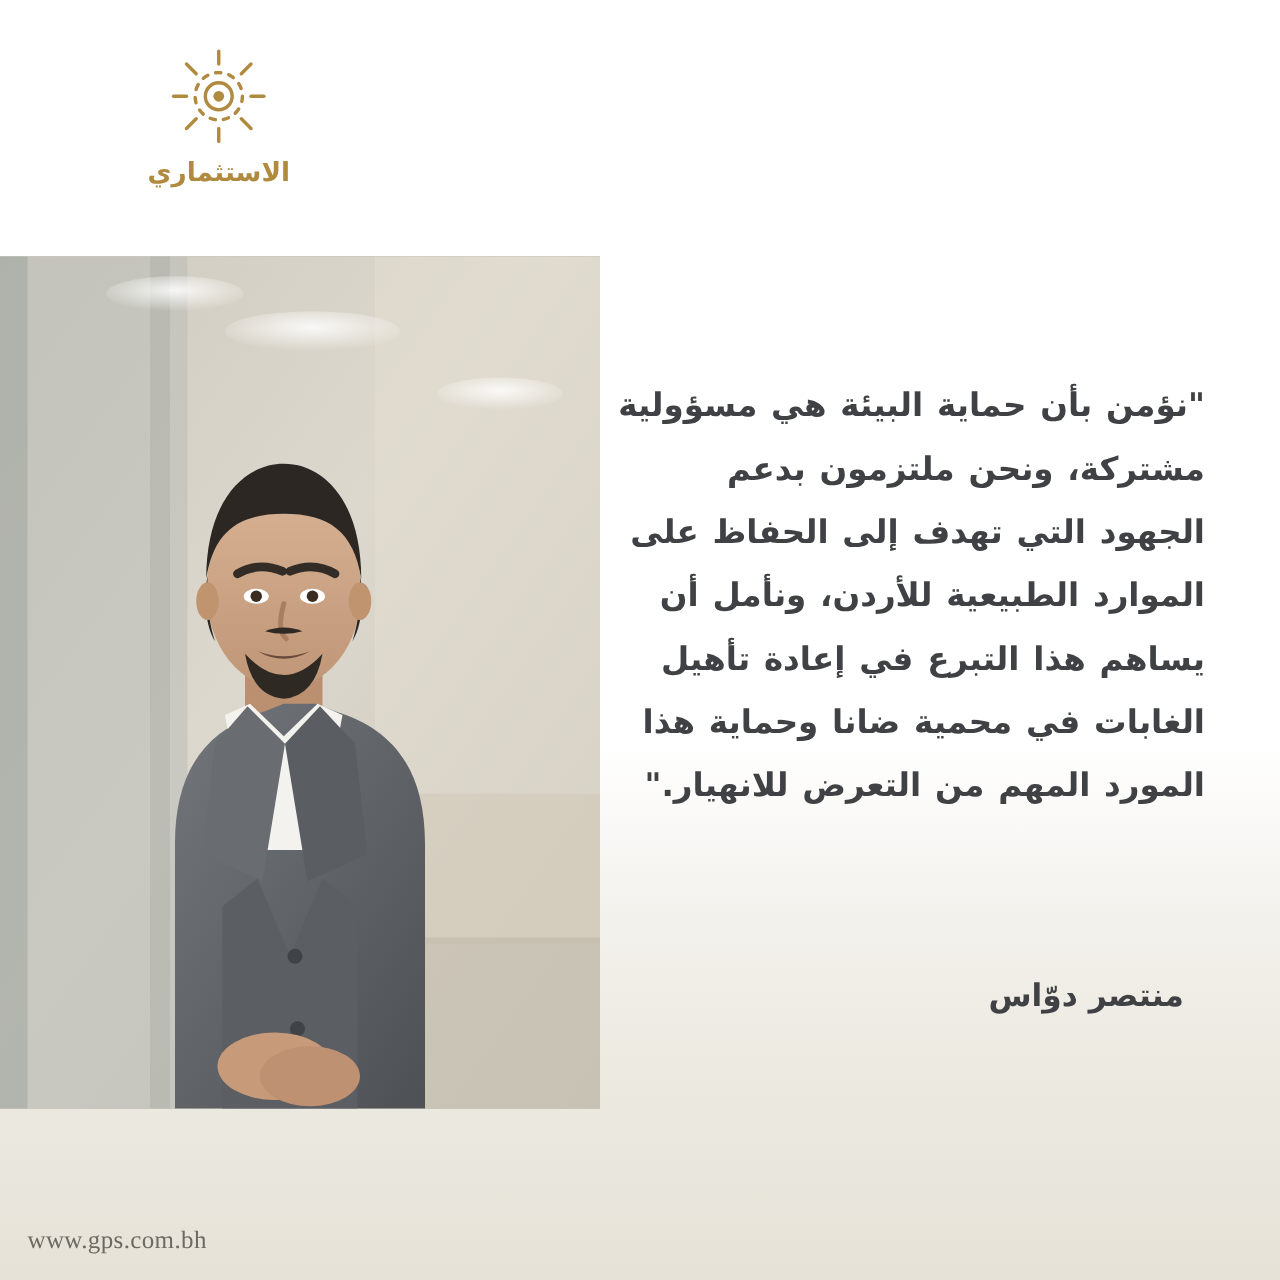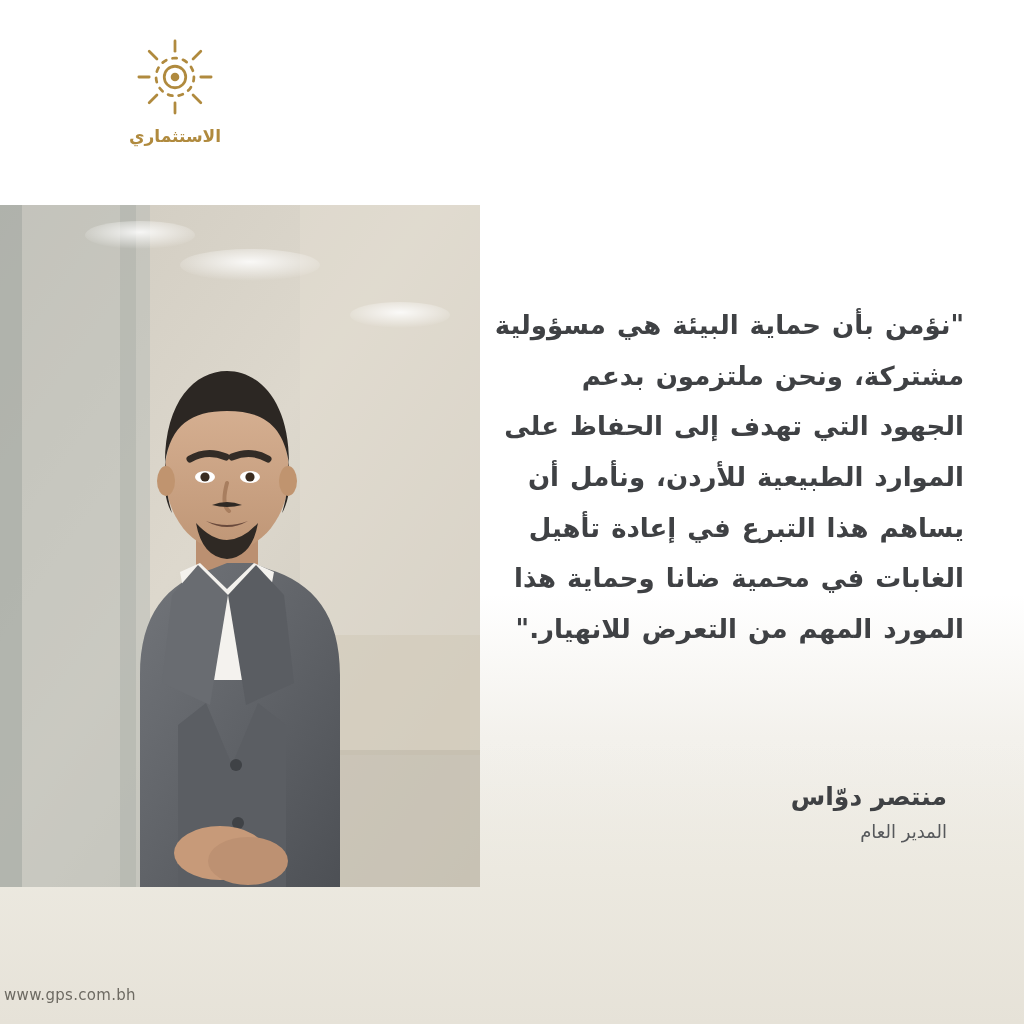--- a/index.html
+++ b/index.html
@@ -41,21 +41,21 @@
     text-align: center;
     direction: ltr;
   }
   .logo-mark {
     width: 86px;
     height: 86px;
     margin: 0 auto 6px auto;
     display: block;
   }
   .logo-arabic {
-    font-size: 17px;
+    font-size: 21px;
     letter-spacing: 2px;
     color: #b08a3e;
     direction: rtl;
     margin-bottom: 1px;
     font-weight: 600;
   }
   .logo-latin {
     font-size: 22px;
     letter-spacing: 5.5px;
     color: #6b6b6b;
@@ -125,26 +125,27 @@
     font-size: 18px;
     font-weight: 400;
     color: #56585b;
     line-height: 1.5;
     margin-top: 4px;
   }
 
   
   .footer-url {
     position: absolute;
-    left: 4px;
+    left: 22px;
     bottom: 20px;
-    font-size: 15px;
+    font-size: 20px;
     color: #6d6a62;
     direction: ltr;
     letter-spacing: 0.3px;
+    font-family: Liberation Serif, serif;
   }
 </style>
 </head>
 <body>
 
 <div class="canvas">
 
   <div class="bottom-band"></div>
 
   <div class="logo-block">
@@ -243,19 +244,18 @@
   </div>
 
   <div class="quote-area">
     <div class="quote-text">"نؤمن بأن حماية البيئة هي مسؤولية مشتركة، ونحن ملتزمون بدعم الجهود التي تهدف إلى الحفاظ على الموارد الطبيعية للأردن، ونأمل أن يساهم هذا التبرع في إعادة تأهيل الغابات في محمية ضانا وحماية هذا المورد المهم من التعرض للانهيار."</div>
   </div>
 
   <div class="attribution">
     <div class="attr-bar"></div>
     <div class="attr-texts">
       <div class="attr-name">منتصر دوّاس</div>
-      <div class="attr-role">المدير العام</div>
     </div>
   </div>
 
   <div class="footer-url">www.gps.com.bh</div>
 
 </div>
 
 </body></html>

